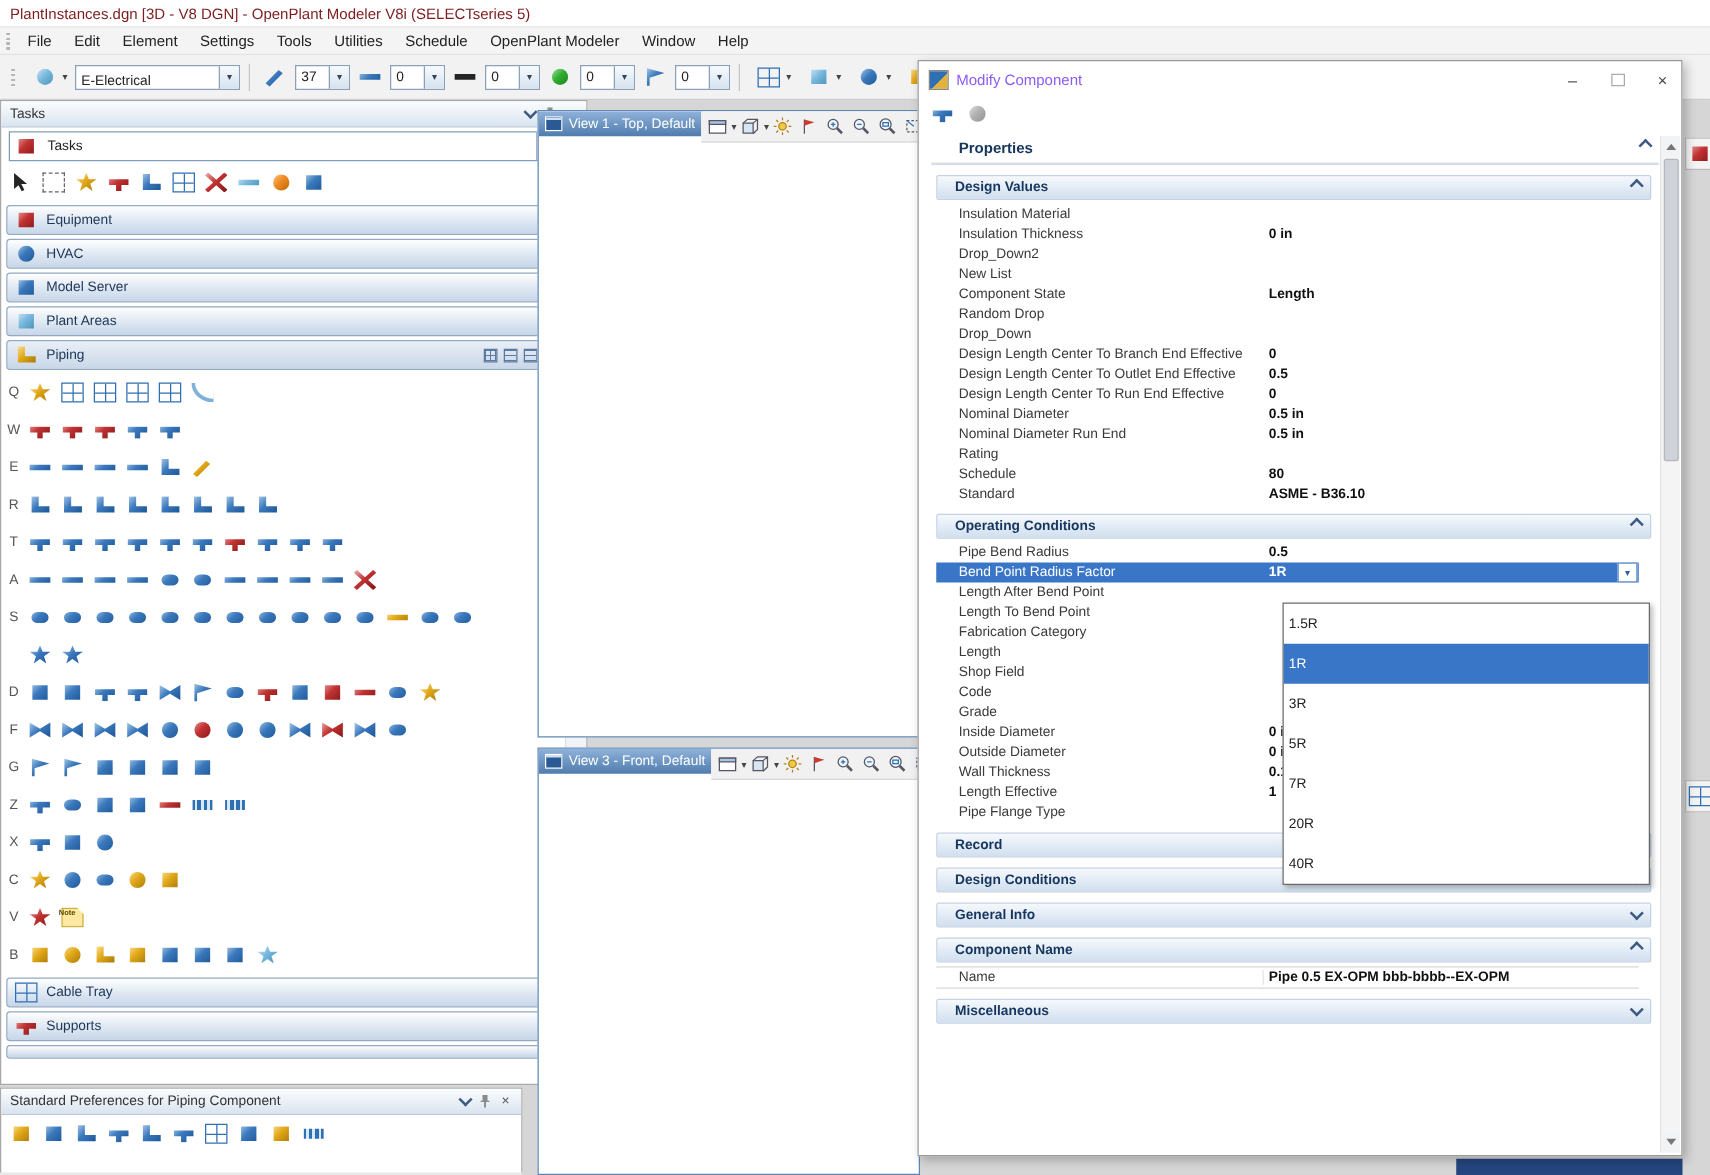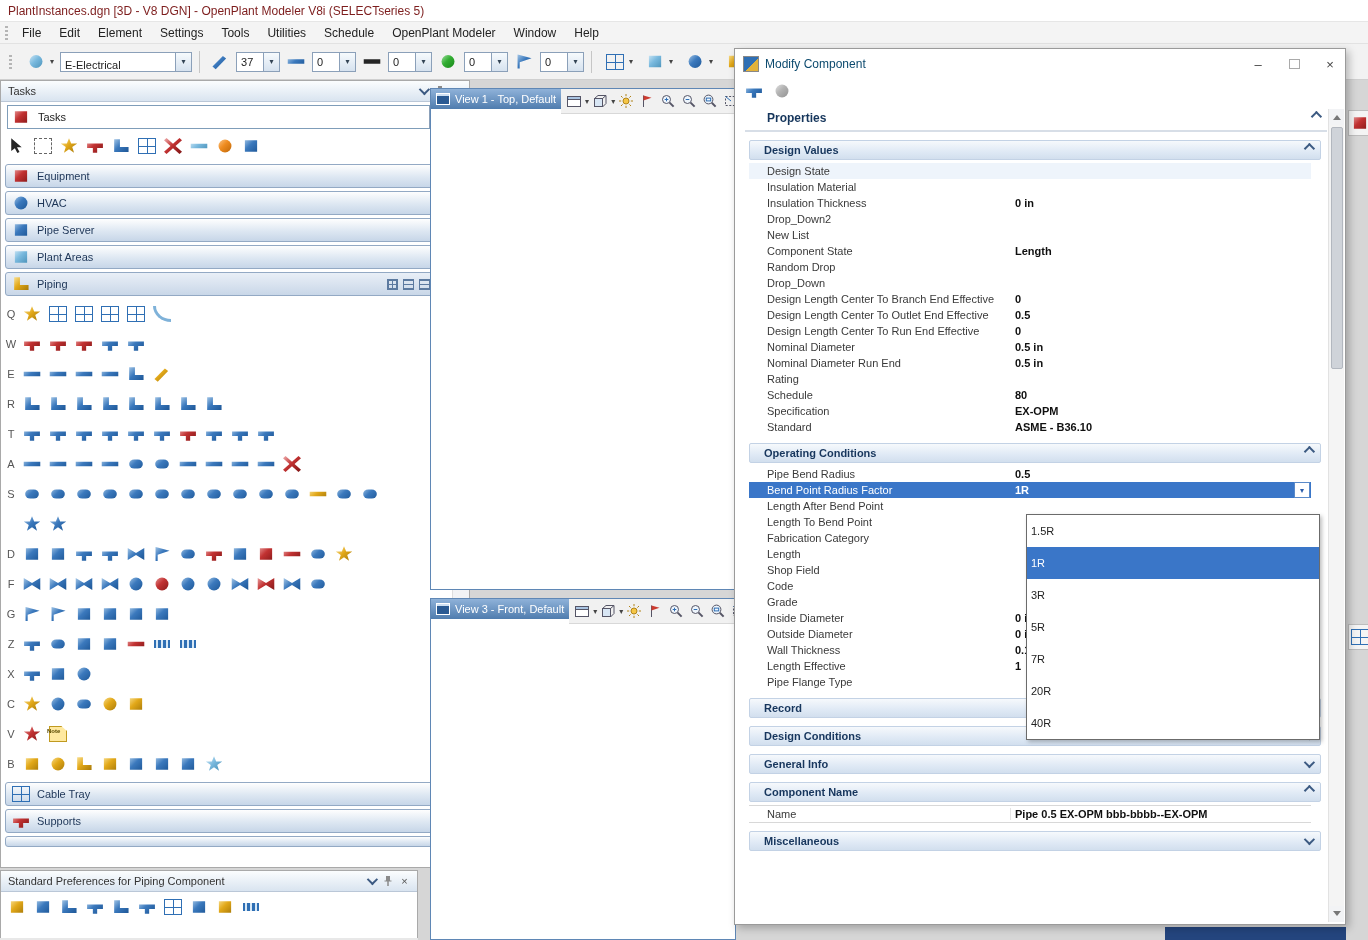--- a/index.html
+++ b/index.html
@@ -109,21 +109,21 @@
   #view1 .vbody{background-image:linear-gradient(#ececec 1px,transparent 1px),
                                  linear-gradient(90deg,#ececec 1px,transparent 1px);
                 background-size:38px 38px;background-position:-6px -10px}
   #view3 .vbody{background:#fafafa}
 
   
   #dialog{position:absolute;left:734px;top:48px;width:612px;height:877px;background:#fff;
           border:1px solid #9a9a9a;box-shadow:3px 3px 8px rgba(0,0,0,.25);z-index:20;box-sizing:border-box}
   .dlg-title{height:30px;display:flex;align-items:center;gap:6px;padding-left:8px}
   .dlg-ico{width:14px;height:14px;border:1px solid #888;background:linear-gradient(135deg,#2f6fb4 55%,#e2b23a 55%);flex:none}
-  .dlg-title .txt{flex:1;color:#0c4a6e;font-size:12px}
+  .dlg-title .txt{flex:1;color:#8b5cf6;font-size:12px}
   .wbtn{width:30px;height:26px;display:flex;align-items:center;justify-content:center;color:#444;font-size:13px}
   .maxsq{width:9px;height:8px;border:1px solid #aaa;display:inline-block}
   .dlg-tools{height:24px;display:flex;align-items:center;padding-left:6px;gap:2px}
   .dlg-content{position:absolute;left:0;right:16px;top:58px;bottom:0;padding:0 2px 0 10px;overflow:hidden}
   .phead{display:flex;align-items:center;border-bottom:2px solid #d7dee7;padding:4px 8px 5px 22px;
          font-weight:bold;color:#16365c;font-size:12px}
   .phead .lbl{flex:1}
   .gbar{height:18px;display:flex;align-items:center;margin:8px 6px 3px 4px;padding:0 8px 0 14px;
         background:linear-gradient(#f6f9fc,#dfe9f5 60%,#d2dfee);border:1px solid #c3d2e5;border-radius:2px;
         font-size:11px;font-weight:bold;color:#17365d}
@@ -315,21 +315,21 @@
         <span class="ti">
           <i class="shp s-circle c-b"></i>
         </span>
         <span class="lbl">HVAC</span>
         <span class="chev down"></span>
       </div>
       <div class="secbar">
         <span class="ti">
           <i class="shp s-box c-b"></i>
         </span>
-        <span class="lbl">Pipe Server</span>
+        <span class="lbl">Model Server</span>
         <span class="chev down"></span>
       </div>
       <div class="secbar">
         <span class="ti">
           <i class="shp s-box c-c"></i>
         </span>
         <span class="lbl">Plant Areas</span>
         <span class="chev down"></span>
       </div>
       <div class="secbar pressed">
@@ -1027,24 +1027,20 @@
   <div class="dlg-content" id="dlg-content">
       <div class="phead">
         <span class="lbl">Properties</span>
         <span class="chev up"></span>
       </div>
       <div class="gbar">
         <span class="lbl">Design Values</span>
         <span class="chev up"></span>
       </div>
       <div class="ptable">
-        <div class="prow sel-light">
-          <span class="plab">Design State</span>
-          <span class="pval"></span>
-        </div>
         <div class="prow">
           <span class="plab">Insulation Material</span>
           <span class="pval"></span>
         </div>
         <div class="prow">
           <span class="plab">Insulation Thickness</span>
           <span class="pval">0 in</span>
         </div>
         <div class="prow">
           <span class="plab">Drop_Down2</span>
@@ -1086,24 +1082,20 @@
           <span class="plab">Nominal Diameter Run End</span>
           <span class="pval">0.5 in</span>
         </div>
         <div class="prow">
           <span class="plab">Rating</span>
           <span class="pval"></span>
         </div>
         <div class="prow">
           <span class="plab">Schedule</span>
           <span class="pval">80</span>
-        </div>
-        <div class="prow">
-          <span class="plab">Specification</span>
-          <span class="pval">EX-OPM</span>
         </div>
         <div class="prow">
           <span class="plab">Standard</span>
           <span class="pval">ASME - B36.10</span>
         </div>
       </div>
       <div class="gbar">
         <span class="lbl">Operating Conditions</span>
         <span class="chev up"></span>
       </div>

